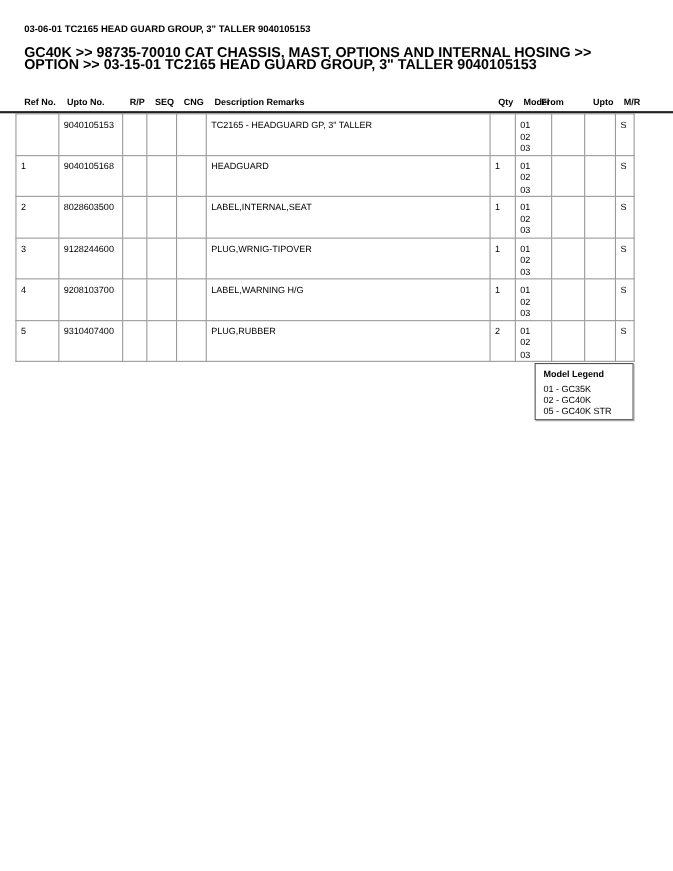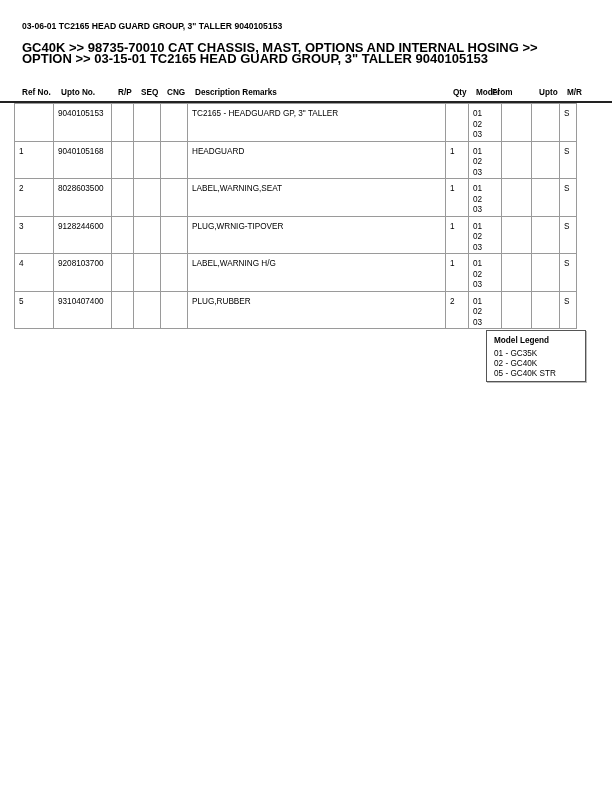--- a/index.html
+++ b/index.html
@@ -3,21 +3,21 @@
   <meta charset="utf-8">
   <style>
     html, body { margin: 0; padding: 0; background: #ffffff; }
     body { width: 612px; height: 792px; position: relative; font-family: "Liberation Sans", sans-serif; color: #000; overflow: hidden; }
     .title { position: absolute; left: 22px; top: 21px; font-size: 8.6px; font-weight: bold; }
     .breadcrumb { position: absolute; left: 22px; top: 42px; width: 560px; font-size: 13px; font-weight: bold; line-height: 11px; }
     .hdr { position: absolute; top: 88px; font-size: 8.2px; font-weight: bold; }
     .rule { position: absolute; left: 0; top: 101px; width: 612px; height: 2px; background: #222; }
     table.parts { position: absolute; left: 3px; top: 103px; border-collapse: collapse; table-layout: fixed; margin-left: 11px; }
     table.parts td { border: 1px solid #9a9a9a; vertical-align: top; font-size: 8.2px; padding: 5px 4px 0 4px; line-height: 10.5px; height: 30px; }
-    .legend { position: absolute; left: 486px; top: 330px; width: 100px; height: 52px; border: 1px solid #555; box-shadow: 1px 1px 0 #bbb; padding: 5px 7px; box-sizing: border-box; font-size: 8.2px; line-height: 10px; }
+    .legend { position: absolute; left: 486px; top: 330px; width: 90px; height: 52px; border: 1px solid #555; box-shadow: 1px 1px 0 #bbb; padding: 5px 7px; box-sizing: border-box; font-size: 8.2px; line-height: 10px; }
     .legend .lt { font-weight: bold; margin-bottom: 3px; }
   </style>
 </head>
 <body>
 
 <div class="title">03-06-01 TC2165 HEAD GUARD GROUP, 3" TALLER 9040105153</div>
 <div class="breadcrumb">GC40K &gt;&gt; 98735-70010 CAT CHASSIS, MAST, OPTIONS AND INTERNAL HOSING &gt;&gt; OPTION &gt;&gt; 03-15-01 TC2165 HEAD GUARD GROUP, 3" TALLER 9040105153</div>
 
 <div>
   <span class="hdr" style="left:22px">Ref No.</span>
@@ -82,21 +82,21 @@
         <td></td>
         <td></td>
         <td>S</td>
       </tr>
       <tr>
         <td>2</td>
         <td>8028603500</td>
         <td></td>
         <td></td>
         <td></td>
-        <td>LABEL,WARNING,SEAT</td>
+        <td>LABEL,INTERNAL,SEAT</td>
         <td>1</td>
         <td>
           <div>01</div>
           <div>02</div>
           <div>03</div>
         </td>
         <td></td>
         <td></td>
         <td>S</td>
       </tr>

